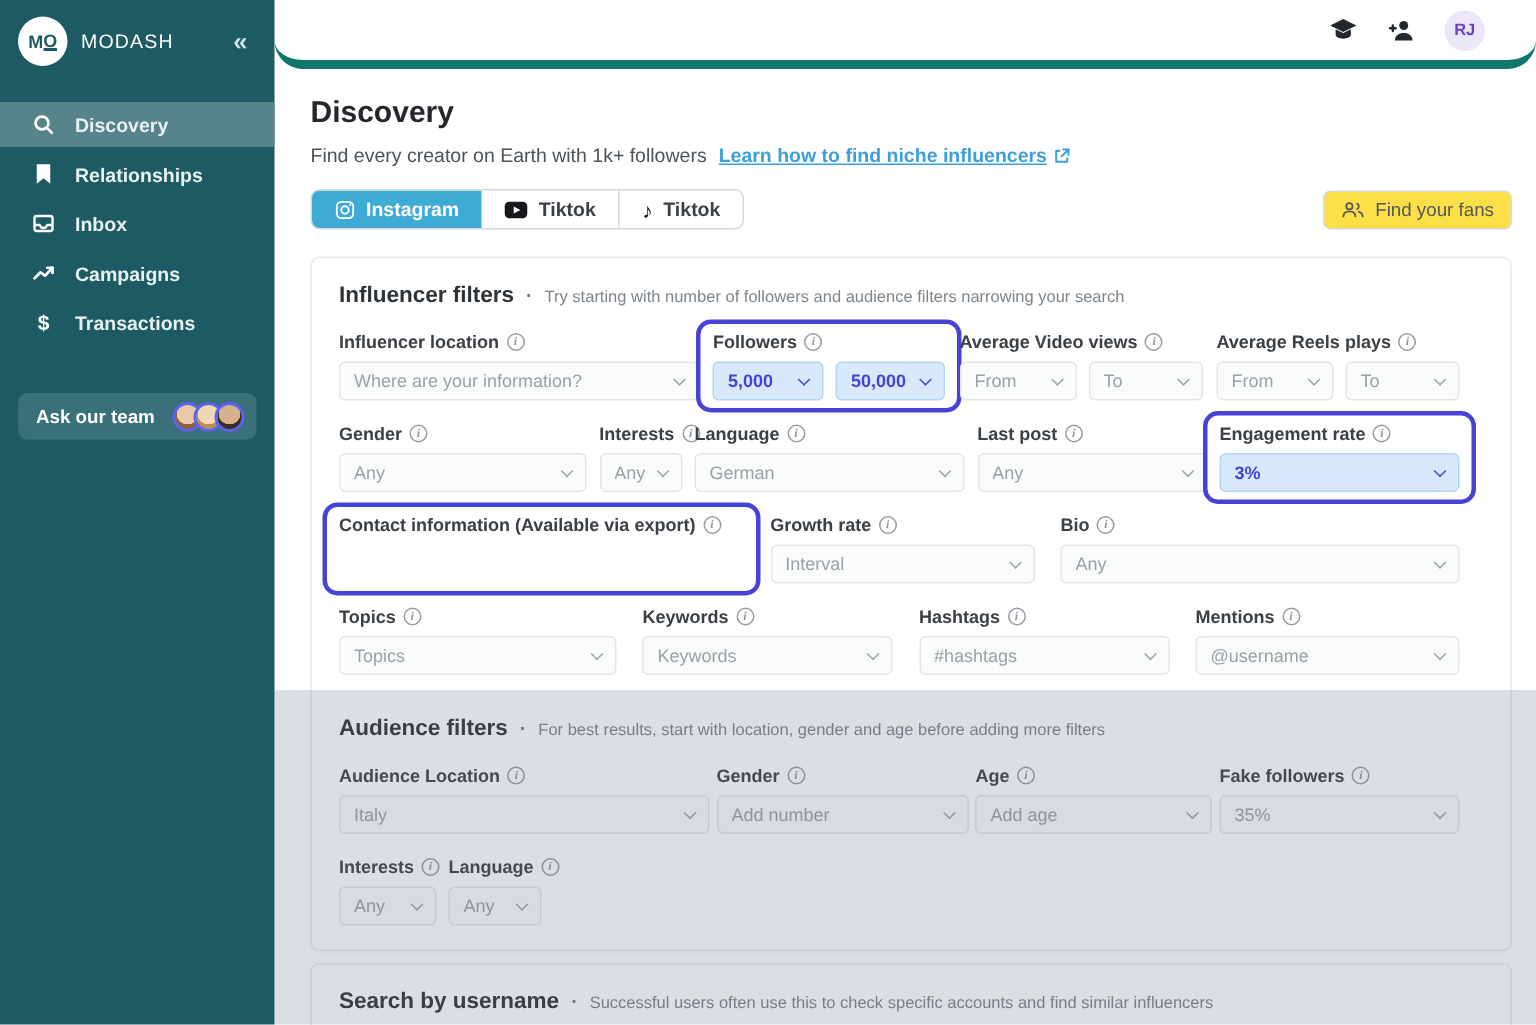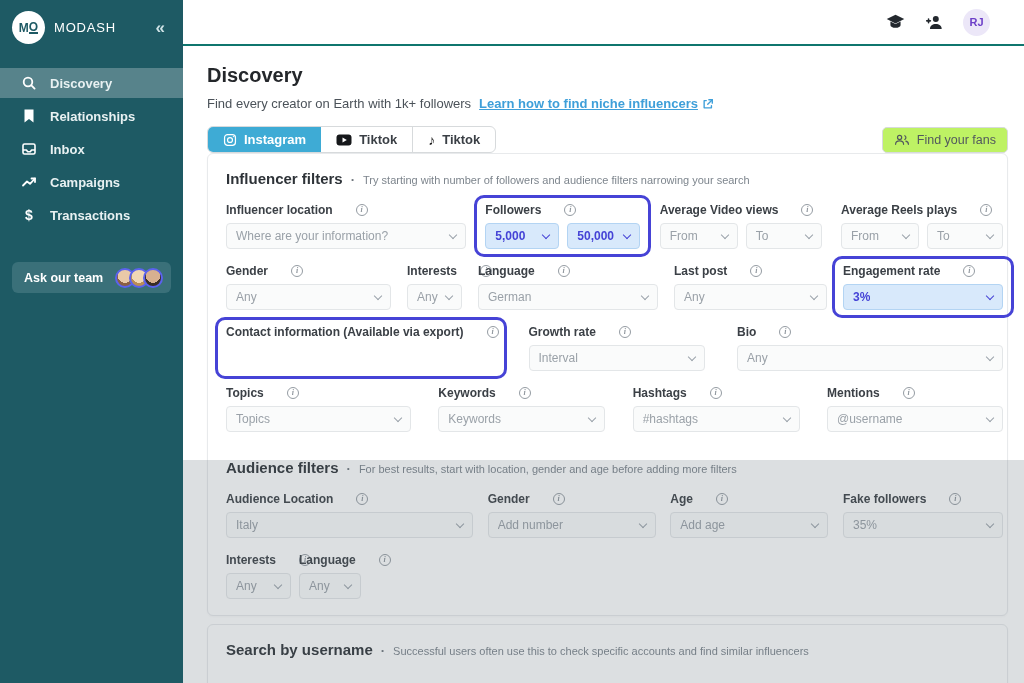--- a/index.html
+++ b/index.html
@@ -24,54 +24,54 @@
     display:flex; align-items:center; padding:0 8px 0 12px; cursor:pointer; }
   .ask-team-label { color:#fff; font-size:12.5px; font-weight:bold; flex:1; }
   .avatars { display:flex; }
   .avatar-sm { width:20px; height:20px; border-radius:50%; border:2px solid #5B62EE; margin-left:-6px; }
   .avatar-sm.a1 { background:radial-gradient(circle at 50% 35%, #e9c9a8 55%, #8a5f43 56%); }
   .avatar-sm.a2 { background:radial-gradient(circle at 50% 35%, #f0d7b5 55%, #b98d55 56%); }
   .avatar-sm.a3 { background:radial-gradient(circle at 50% 35%, #d8b090 55%, #3a2d25 56%); }
 
   
   .topbar { position:absolute; left:183px; top:0; right:0; height:46px; background:#fff;
-    border-bottom:2px solid #0f766e; display:flex; align-items:center; justify-content:flex-end;
-    gap:18px; padding-right:34px; }
+    border-bottom:6px solid #0f766e; display:flex; align-items:center; justify-content:flex-end;
+    gap:18px; padding-right:34px;border-radius:19px; }
   .topbar svg { cursor:pointer; }
   .avatar-user { width:27px; height:27px; border-radius:50%; background:#ECE7F8; color:#6D3FC8;
     font-size:11px; font-weight:bold; display:flex; align-items:center; justify-content:center; cursor:pointer; }
 
   
   .content { position:absolute; left:183px; top:46px; right:0; bottom:0; padding:18px 16px 0 24px; background:#fff; }
   .page-title { font-size:20px; font-weight:bold; color:#24272B; }
   .subtitle-row { margin-top:9px; font-size:13px; color:#4b5259; display:flex; align-items:center; gap:8px; }
   .learn-link { color:#3E9FD9; font-weight:bold; text-decoration:underline; cursor:pointer;
     display:flex; align-items:center; gap:4px; }
   .tabs-row { margin-top:15px; display:flex; align-items:center; }
   .tabs { display:flex; border:1px solid #d7dadc; border-radius:6px; overflow:hidden; background:#fff; height:27px; }
   .tab { display:flex; align-items:center; gap:7px; padding:0 15px; font-size:13px; font-weight:bold;
     color:#3a3f45; cursor:pointer; border-right:1px solid #d7dadc; }
   .tab:last-child { border-right:none; }
   .tab.active { background:#3EABD5; color:#fff; border-right:none; }
   .note-glyph { font-size:14px; line-height:1; color:#111; }
-  .find-fans { margin-left:auto; height:26px; border:1px solid #d7dadc; border-radius:5px; background:#bef264;
+  .find-fans { margin-left:auto; height:26px; border:1px solid #d7dadc; border-radius:5px; background:#fde047;
     display:flex; align-items:center; gap:7px; padding:0 11px; font-size:12.5px; color:#52585e; cursor:pointer;text-align:center; }
 
   
   .card { background:#fff; border:1px solid #e8eaec; border-radius:6px; box-shadow:0 1px 2px rgba(0,0,0,.03); }
-  .filters-card { padding:16px 4px 14px 18px; }
+  .filters-card { margin-top:18px; padding:16px 34px 14px 18px; }
   .card-head { display:flex; align-items:baseline; gap:8px; margin-bottom:16px; }
   .card-title { font-size:15px; font-weight:bold; color:#2e3338; }
   .card-sep { color:#6f767d; font-weight:bold; font-size:13px; }
   .card-desc { font-size:11px; color:#7d858d; }
 
   .frow { display:flex; justify-content:space-between; margin-bottom:15px; }
   .frow.left { justify-content:flex-start; gap:8px; }
   .fg { position:relative; }
-  .flabel { display:flex; align-items:center; gap:23px; margin-bottom:6px;
+  .flabel { display:flex; align-items:center; gap:5px; margin-bottom:6px;
     font-size:12px; font-weight:bold; color:#3b4046; white-space:nowrap; }
   .info { width:12px; height:12px; border:1px solid #959ca3; border-radius:50%; color:#8f969d;
     font-size:8px; line-height:10px; text-align:center; font-family:"Liberation Serif",serif;
     font-style:italic; flex:0 0 12px; }
   .sel { display:flex; align-items:center; justify-content:space-between; height:26px; padding:0 9px;
     background:#fafbfb; border:1px solid #e3e6e8; border-radius:4px; font-size:12px; color:#9aa1a8;
     cursor:pointer; overflow:hidden; white-space:nowrap; }
   .sel-text { overflow:hidden; text-overflow:ellipsis; }
   .chev { width:6px; height:6px; border-right:1.6px solid #9aa2aa; border-bottom:1.6px solid #9aa2aa;
     transform:rotate(45deg); margin-top:-3px; flex:0 0 6px; margin-left:6px; }

